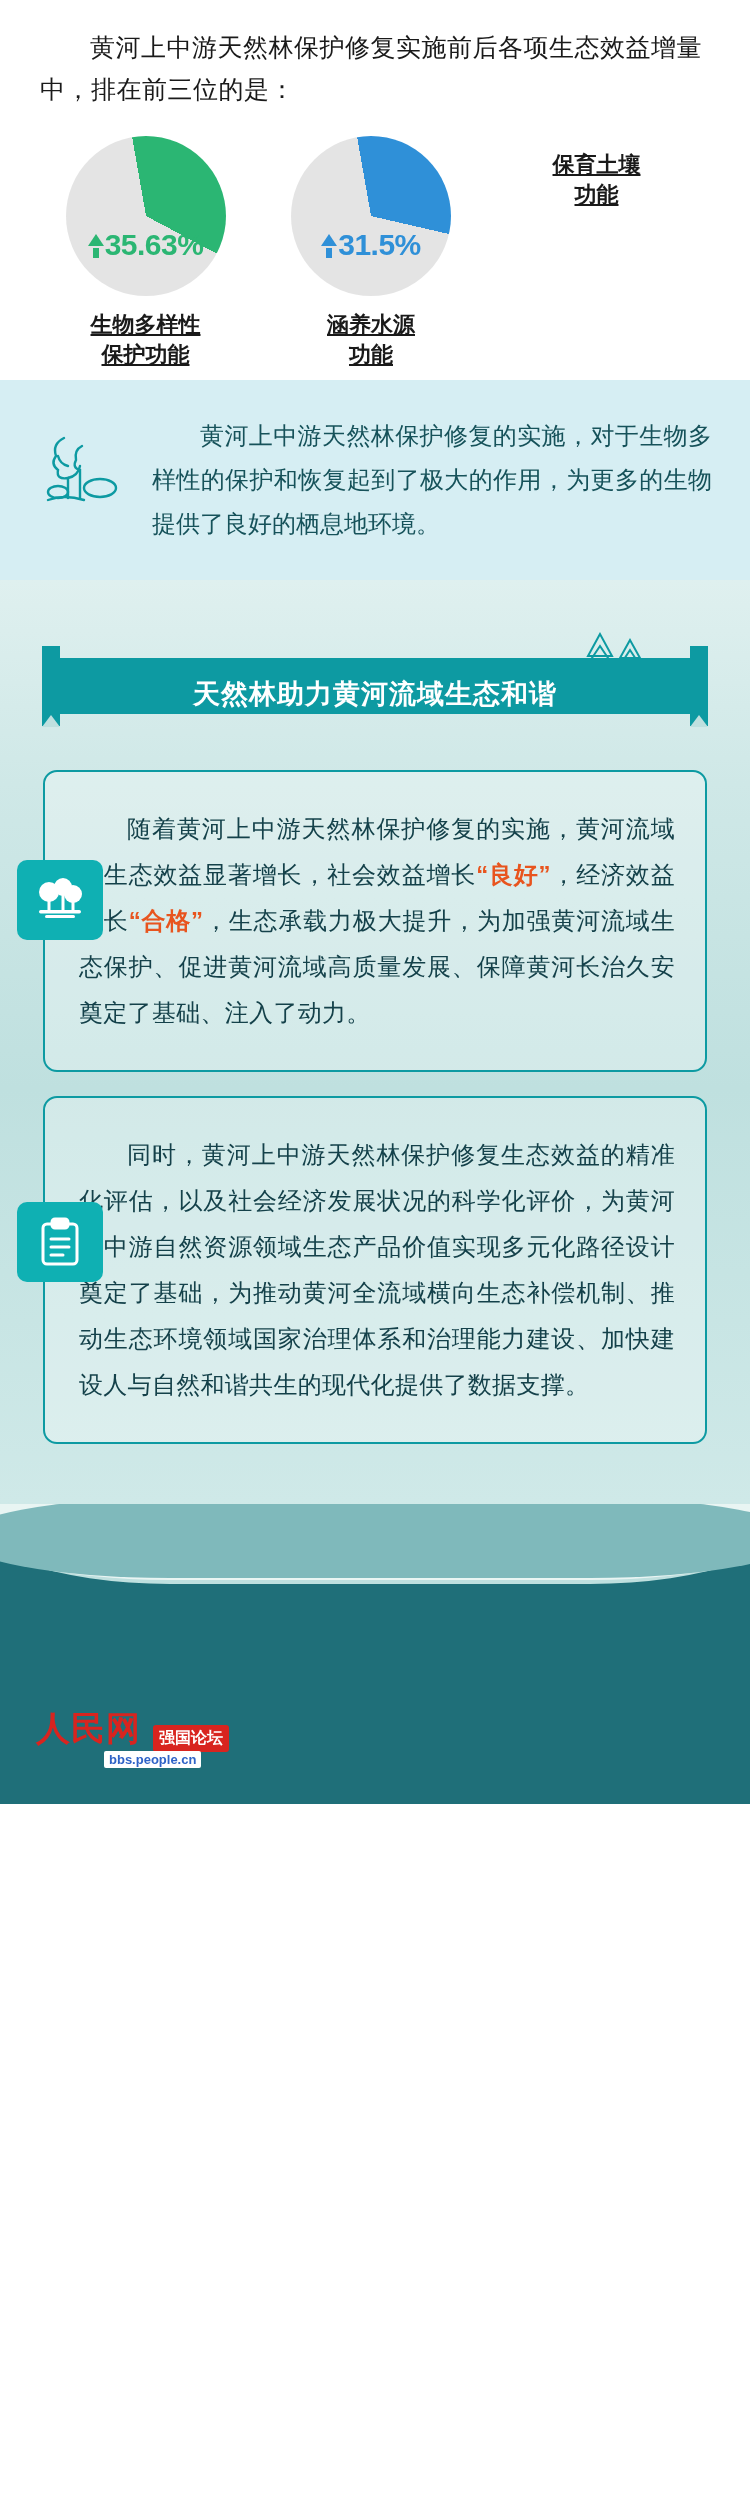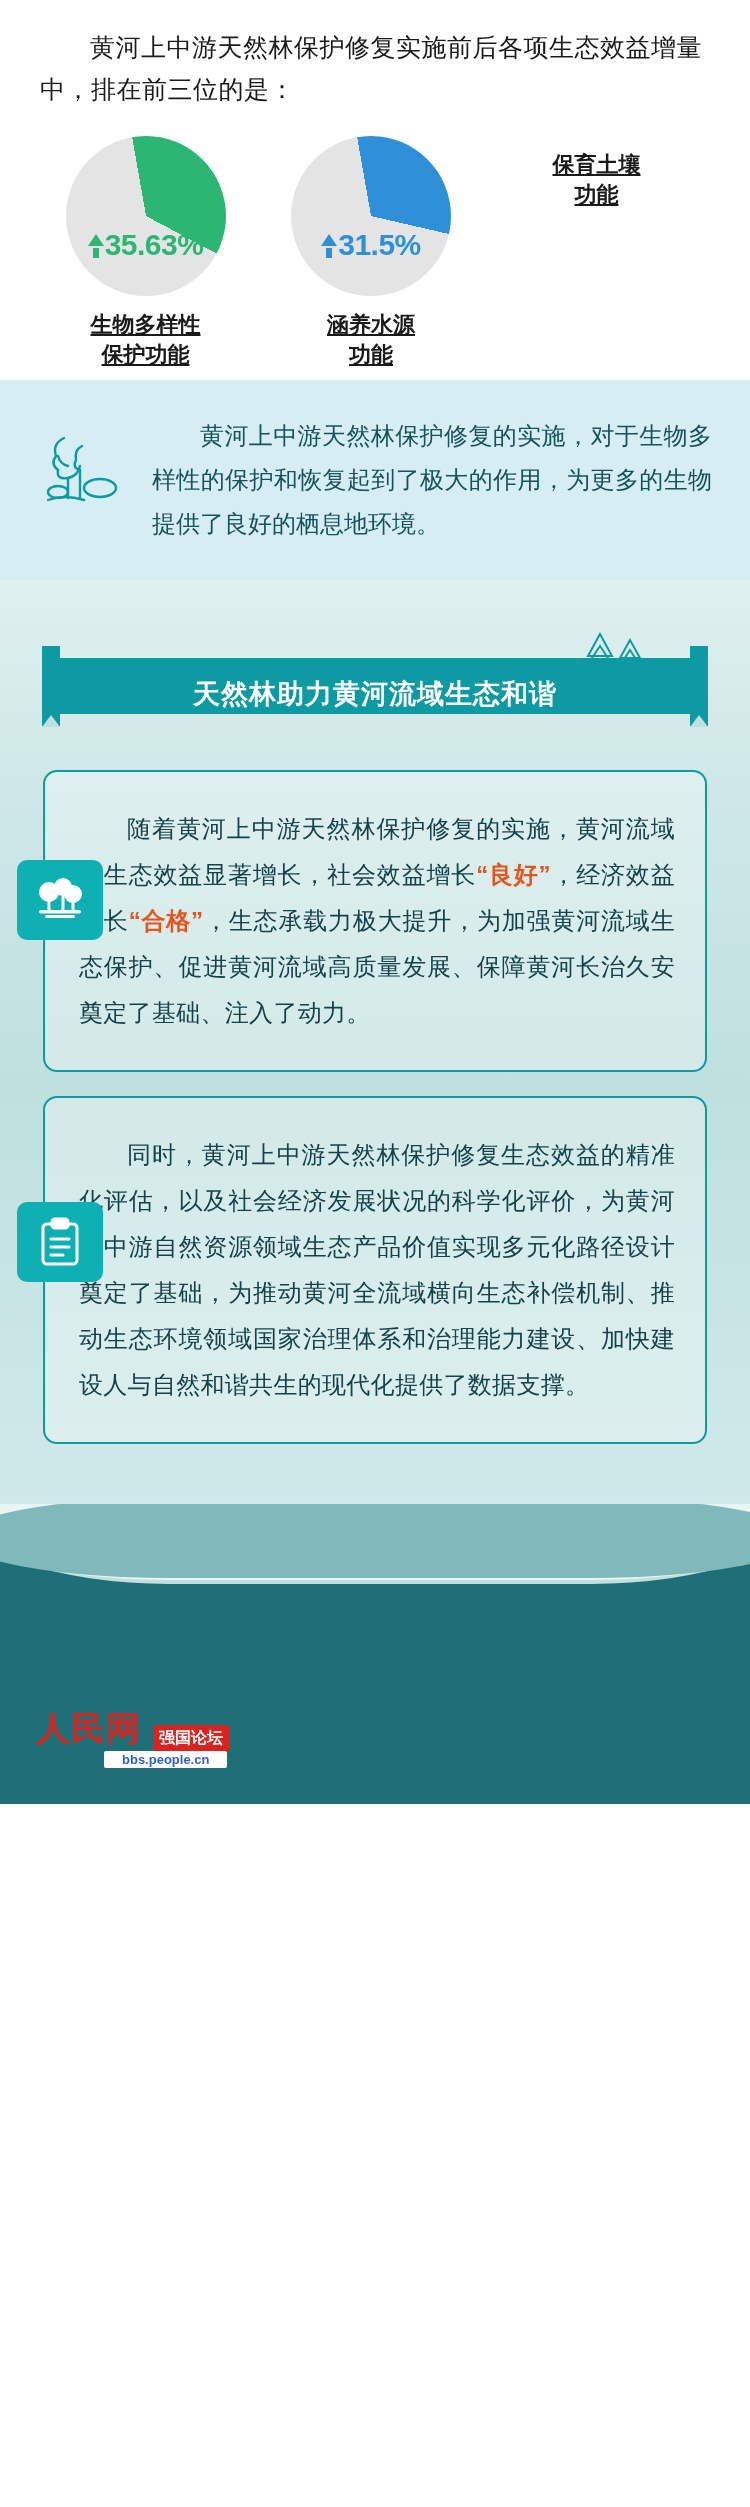--- a/index.html
+++ b/index.html
@@ -237,21 +237,21 @@
     border-radius: 3px;
   }
   .logo-sub {
     position: absolute;
     left: 104px;
     bottom: 36px;
     color: #2f63c7;
     font-size: 13px;
     font-weight: bold;
     background: #ffffff;
-    padding: 1px 18px;
+    padding: 1px 5px;
     border-radius: 2px;
   }
 </style>
 </head>
 <body>
 
 <div class="page">
 
   <section class="stats-section">
     <div class="stats-title">黄河上中游天然林保护修复实施前后各项生态效益增量中，排在前三位的是：</div>

